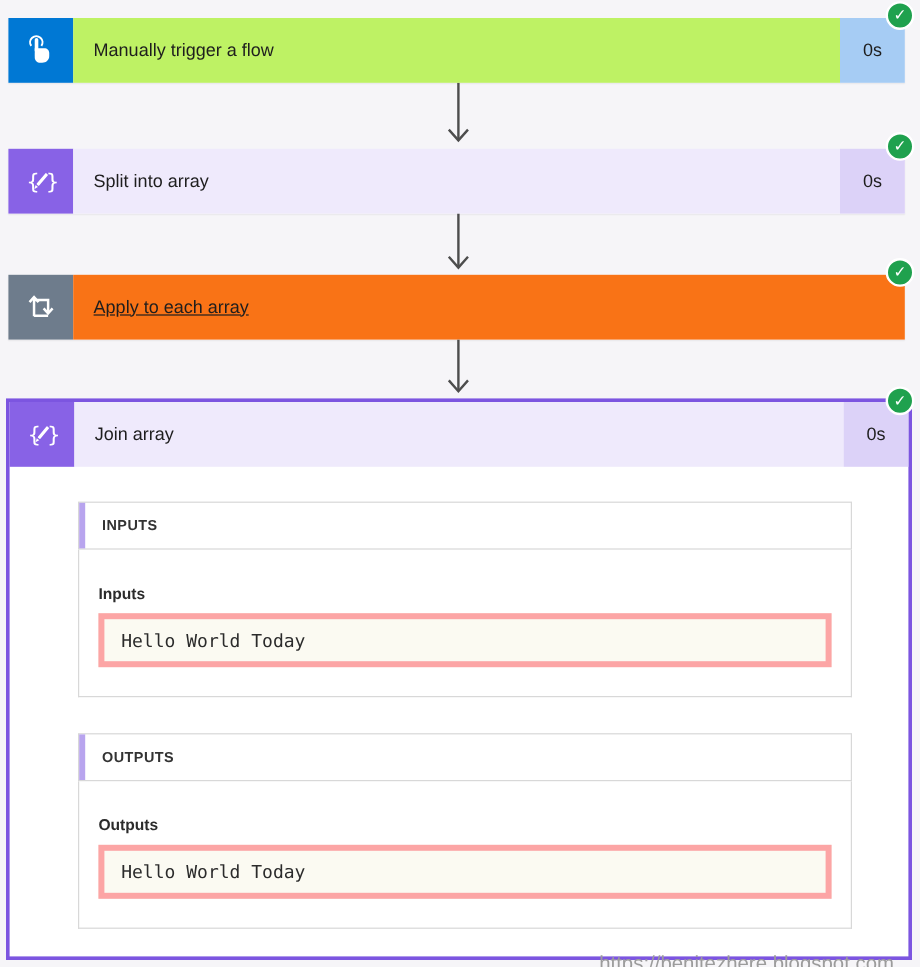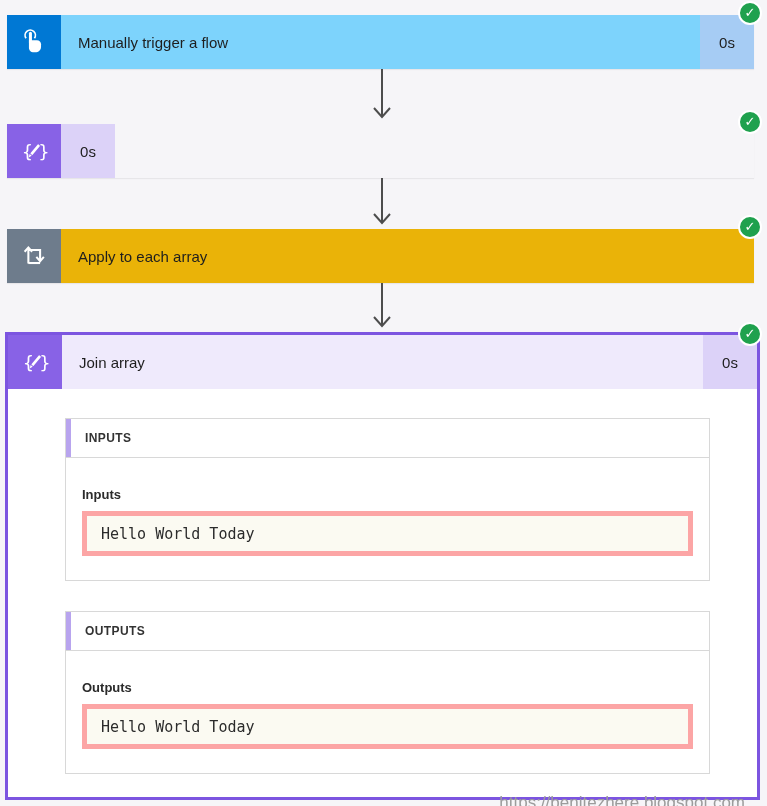--- a/index.html
+++ b/index.html
@@ -14,29 +14,29 @@
   
   .card{
     position:absolute;left:7px;width:747px;height:54px;
     display:flex;box-shadow:0 1px 1px rgba(0,0,0,0.06);
   }
   .card .icon-box{flex:0 0 54px;display:flex;align-items:center;justify-content:center;}
   .card .bar{flex:1;display:flex;align-items:center;padding-left:17px;font-size:15px;color:#1E1E1E;white-space:nowrap;overflow:hidden;}
   .card .dur{flex:0 0 54px;display:flex;align-items:center;justify-content:center;font-size:15px;color:#1E1E1E;}
 
   .t-trigger .icon-box{background:#0078D4;}
-  .t-trigger .bar{background:#7dd3fc;}
+  .t-trigger .bar{background:#bef264;}
   .t-trigger .dur{background:#A6CCF4;}
 
   .t-data .icon-box{background:#8862E6;}
   .t-data .bar{background:#EFEAFC;}
   .t-data .dur{background:#DCD2F8;}
 
   .t-loop .icon-box{background:#6E7C8C;}
-  .t-loop .bar{background:#eab308;}
+  .t-loop .bar{background:#f97316;text-decoration:underline;}
   .t-loop .dur{background:#CED3D9;}
 
   .card1{top:15px;}
   .card2{top:124px;}
   .card3{top:229px;}
 
   
   .check{
     position:absolute;width:20px;height:20px;border-radius:50%;
     background:#1FA14E;border:2px solid #FFFFFF;
@@ -107,20 +107,21 @@
     <div class="icon-box">
       <svg class="icon-svg" width="30" height="30" viewBox="0 0 32 32">
         <text x="3" y="23" font-size="19" fill="#fff" font-family="DejaVu Sans,sans-serif">{</text>
         <text x="20.5" y="23" font-size="19" fill="#fff" font-family="DejaVu Sans,sans-serif">}</text>
         <g transform="rotate(40 16 16)">
           <rect x="14.6" y="7.5" width="2.8" height="13" rx="0.6" fill="#fff"></rect>
           <path d="M14.6 21.5 L16 25 L17.4 21.5 Z" fill="#fff"></path>
         </g>
       </svg>
     </div>
+    <div class="bar">Split into array</div>
     <div class="dur">0s</div>
     <div class="check">✓</div>
   </div>
 
   <svg class="arrow" style="top:178px" width="24" height="51">
     <line x1="12" y1="0" x2="12" y2="44"></line>
     <path d="M4 36 L12 45 L20 36"></path>
   </svg>
 
   <div class="card card3 t-loop">

